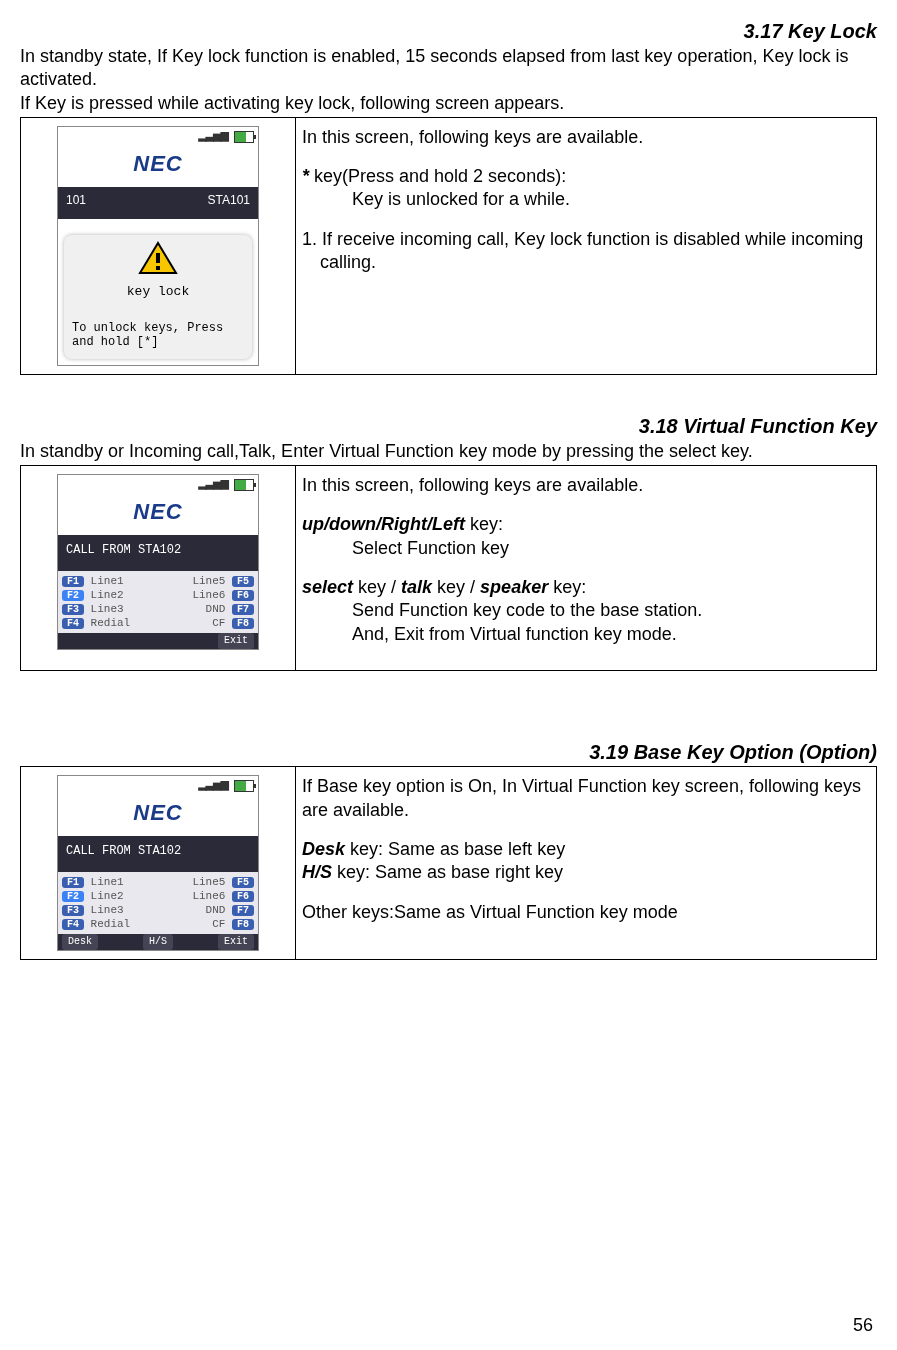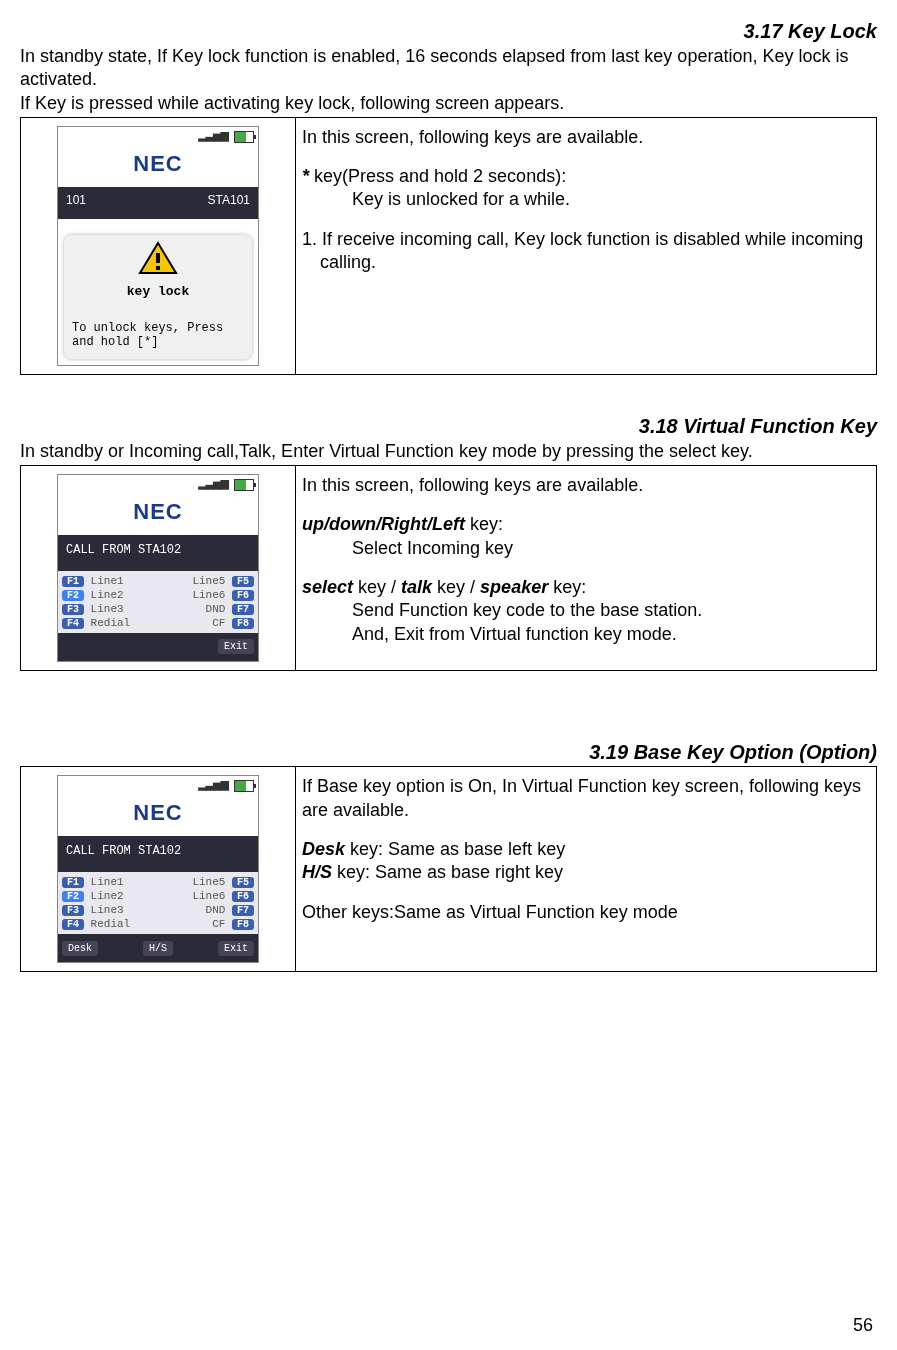--- a/index.html
+++ b/index.html
@@ -74,20 +74,21 @@
     height: 4px;
     background: #333;
   }
   .phone .nec {
     text-align: center;
     color: #1a3a8a;
     font-weight: bold;
     font-size: 22px;
     letter-spacing: 1px;
     padding: 6px 0 10px;
+    font-style: italic;
   }
   .phone .darkrow {
     background: #2a2a38;
     color: #fff;
     font-size: 12px;
     padding: 6px 8px;
     display: flex;
     justify-content: space-between;
   }
   .phone .panel {
@@ -99,21 +100,21 @@
   }
   .phone .warn {
     text-align: center;
     font-size: 26px;
     color: #d9a400;
   }
   .phone .warn svg { display:inline-block; }
   .phone .panel .ktitle {
     font-family: "Courier New", monospace;
     font-size: 13px;
-    font-weight: bold;
+    font-weight: normal;
     text-align: center;
     margin-top: 2px;
   }
   .phone .panel .ktext {
     font-family: "Courier New", monospace;
     font-size: 12px;
     line-height: 1.2;
     padding: 2px 2px 4px;
     margin-top: 20px;
   }
@@ -148,24 +149,23 @@
     min-width: 16px;
     text-align: center;
   }
   .phone .fkeys .badge.red { background: #3b82f6; }
   .phone .fkeys .lbl {
     color: #555;
     font-size: 11px;
   }
   .phone .soft {
     background: #2a2a38;
-    height: 28px;
+    height: 16px;
     display: flex;
     justify-content: space-between;
-    align-items: center;
     padding: 0 4px;
   }
   .phone .soft .sk {
     background: #445;
     color: #fff;
     font-family: "Courier New", monospace;
     font-size: 10px;
     padding: 2px 6px;
     border-radius: 3px;
   }
@@ -179,21 +179,21 @@
     position: fixed;
     bottom: 14px;
     right: 24px;
     font-size: 18px;
   }
 </style>
 </head>
 <body>
 
 <div class="heading">3.17  Key Lock</div>
-<div class="intro">In standby state, If Key lock function is enabled, 16 seconds elapsed from last key operation, Key lock is activated.</div>
+<div class="intro">In standby state, If Key lock function is enabled, 15 seconds elapsed from last key operation, Key lock is activated.</div>
 <div class="intro">If Key is pressed while activating key lock, following screen appears.</div>
 <table class="box">
 <tbody>
       <tr>
   <td class="imgcell">
     <div class="phone">
       <div class="status">
         <span class="sig">▂▃▅▆</span>
         <span class="batt"></span>
       </div>
@@ -265,21 +265,21 @@
         <span></span>
               <span></span>
         <span class="sk">Exit</span>
       </div>
     </div>
   </td>
   <td class="desc">
     <p>In this screen, following keys are available.</p>
     <p>
       <span class="key">up/down/Right/Left</span><span> key:</span><br>
-      <span class="indent">Select Incoming key</span>
+      <span class="indent">Select Function key</span>
     </p>
     <p>
       <span class="key">select</span><span> key / </span><span class="key">talk</span><span> key / </span><span class="key">speaker</span><span> key:</span><br>
       <span class="indent">Send Function key code to the base station.</span><br>
       <span class="indent">And, Exit from Virtual function key mode.</span>
     </p>
   </td>
 </tr>
 </tbody>
   </table>

